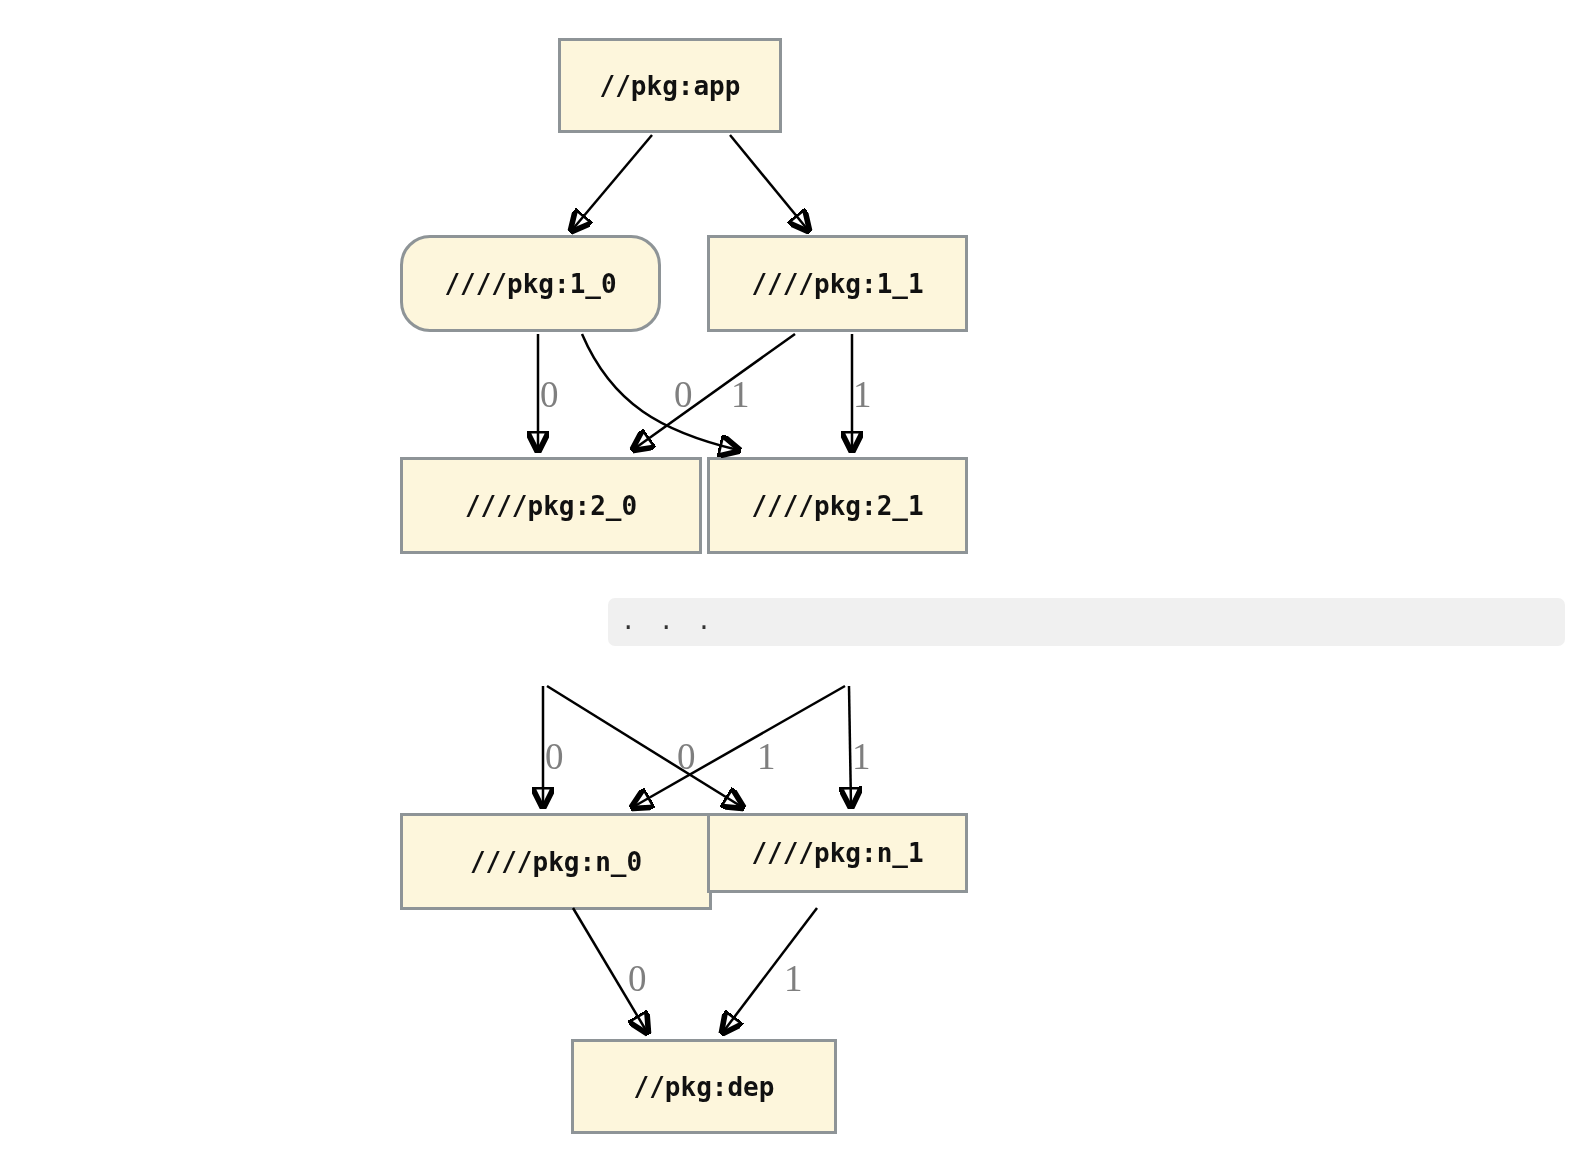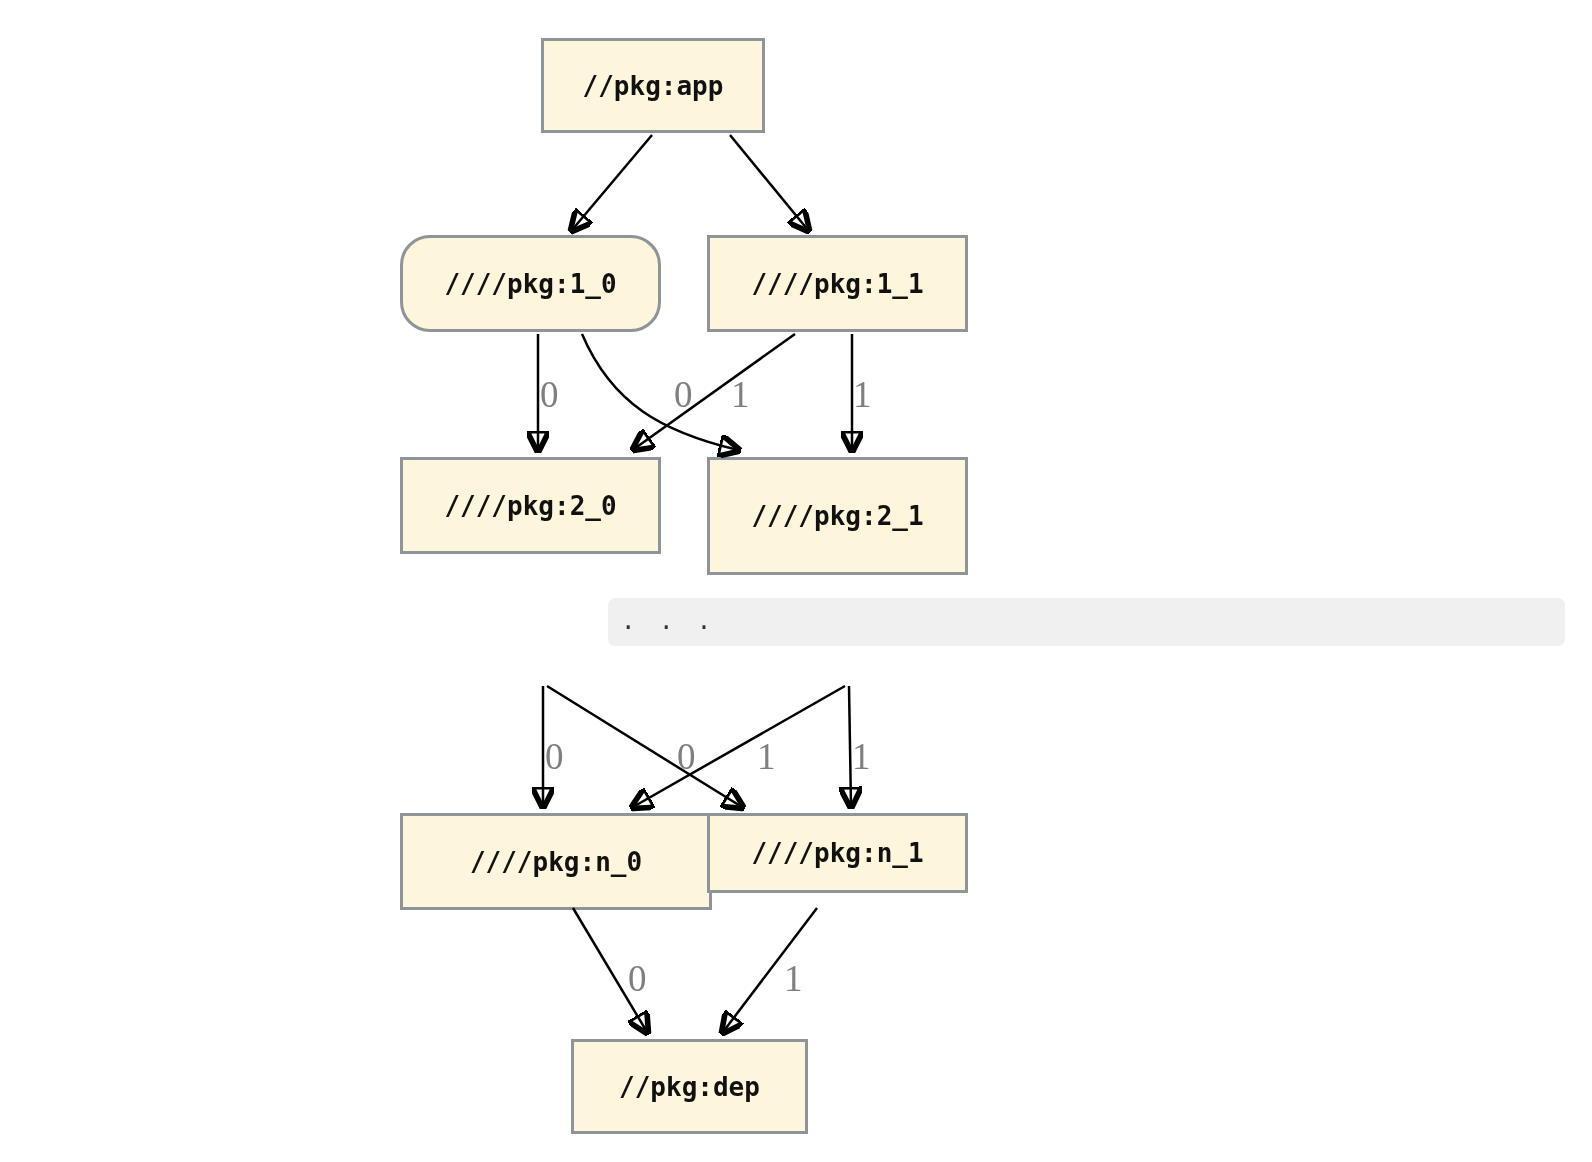--- a/index.html
+++ b/index.html
@@ -17,28 +17,28 @@
     background: var(--node-fill, #fdf6dc);
     border: 3px solid var(--node-border, #8e9497);
     display: flex;
     align-items: center;
     justify-content: center;
     font-size: 26px;
     font-weight: bold;
     color: #111111;
     white-space: nowrap;
   }
-  .node.app  { left: 541px; top: 38px;   width: 224px; height: 95px; }
+  .node.app  { left: 558px; top: 38px;   width: 224px; height: 95px; }
   .node.n1_0 { left: 400px; top: 235px;  width: 261px; height: 97px; border-radius: 30px; }
   .node.n1_1 { left: 707px; top: 235px;  width: 261px; height: 97px; }
-  .node.n2_0 { left: 400px; top: 457px;  width: 261px; height: 97px; }
-  .node.n2_1 { left: 707px; top: 457px;  width: 261px; height: 118px; }
+  .node.n2_0 { left: 400px; top: 457px;  width: 302px; height: 97px; }
+  .node.n2_1 { left: 707px; top: 457px;  width: 261px; height: 97px; }
   .node.nn_0 { left: 400px; top: 813px;  width: 312px; height: 97px; }
   .node.nn_1 { left: 707px; top: 813px;  width: 261px; height: 80px; }
-  .node.dep  { left: 571px; top: 1039px; width: 237px; height: 95px; }
+  .node.dep  { left: 571px; top: 1039px; width: 266px; height: 95px; }
 
   .edges {
     position: absolute;
     left: 0; top: 0;
     width: 1592px; height: 1162px;
     pointer-events: none;
   }
   .edges path, .edges line {
     stroke: var(--edge-color, #000000);
     stroke-width: 2.5;

